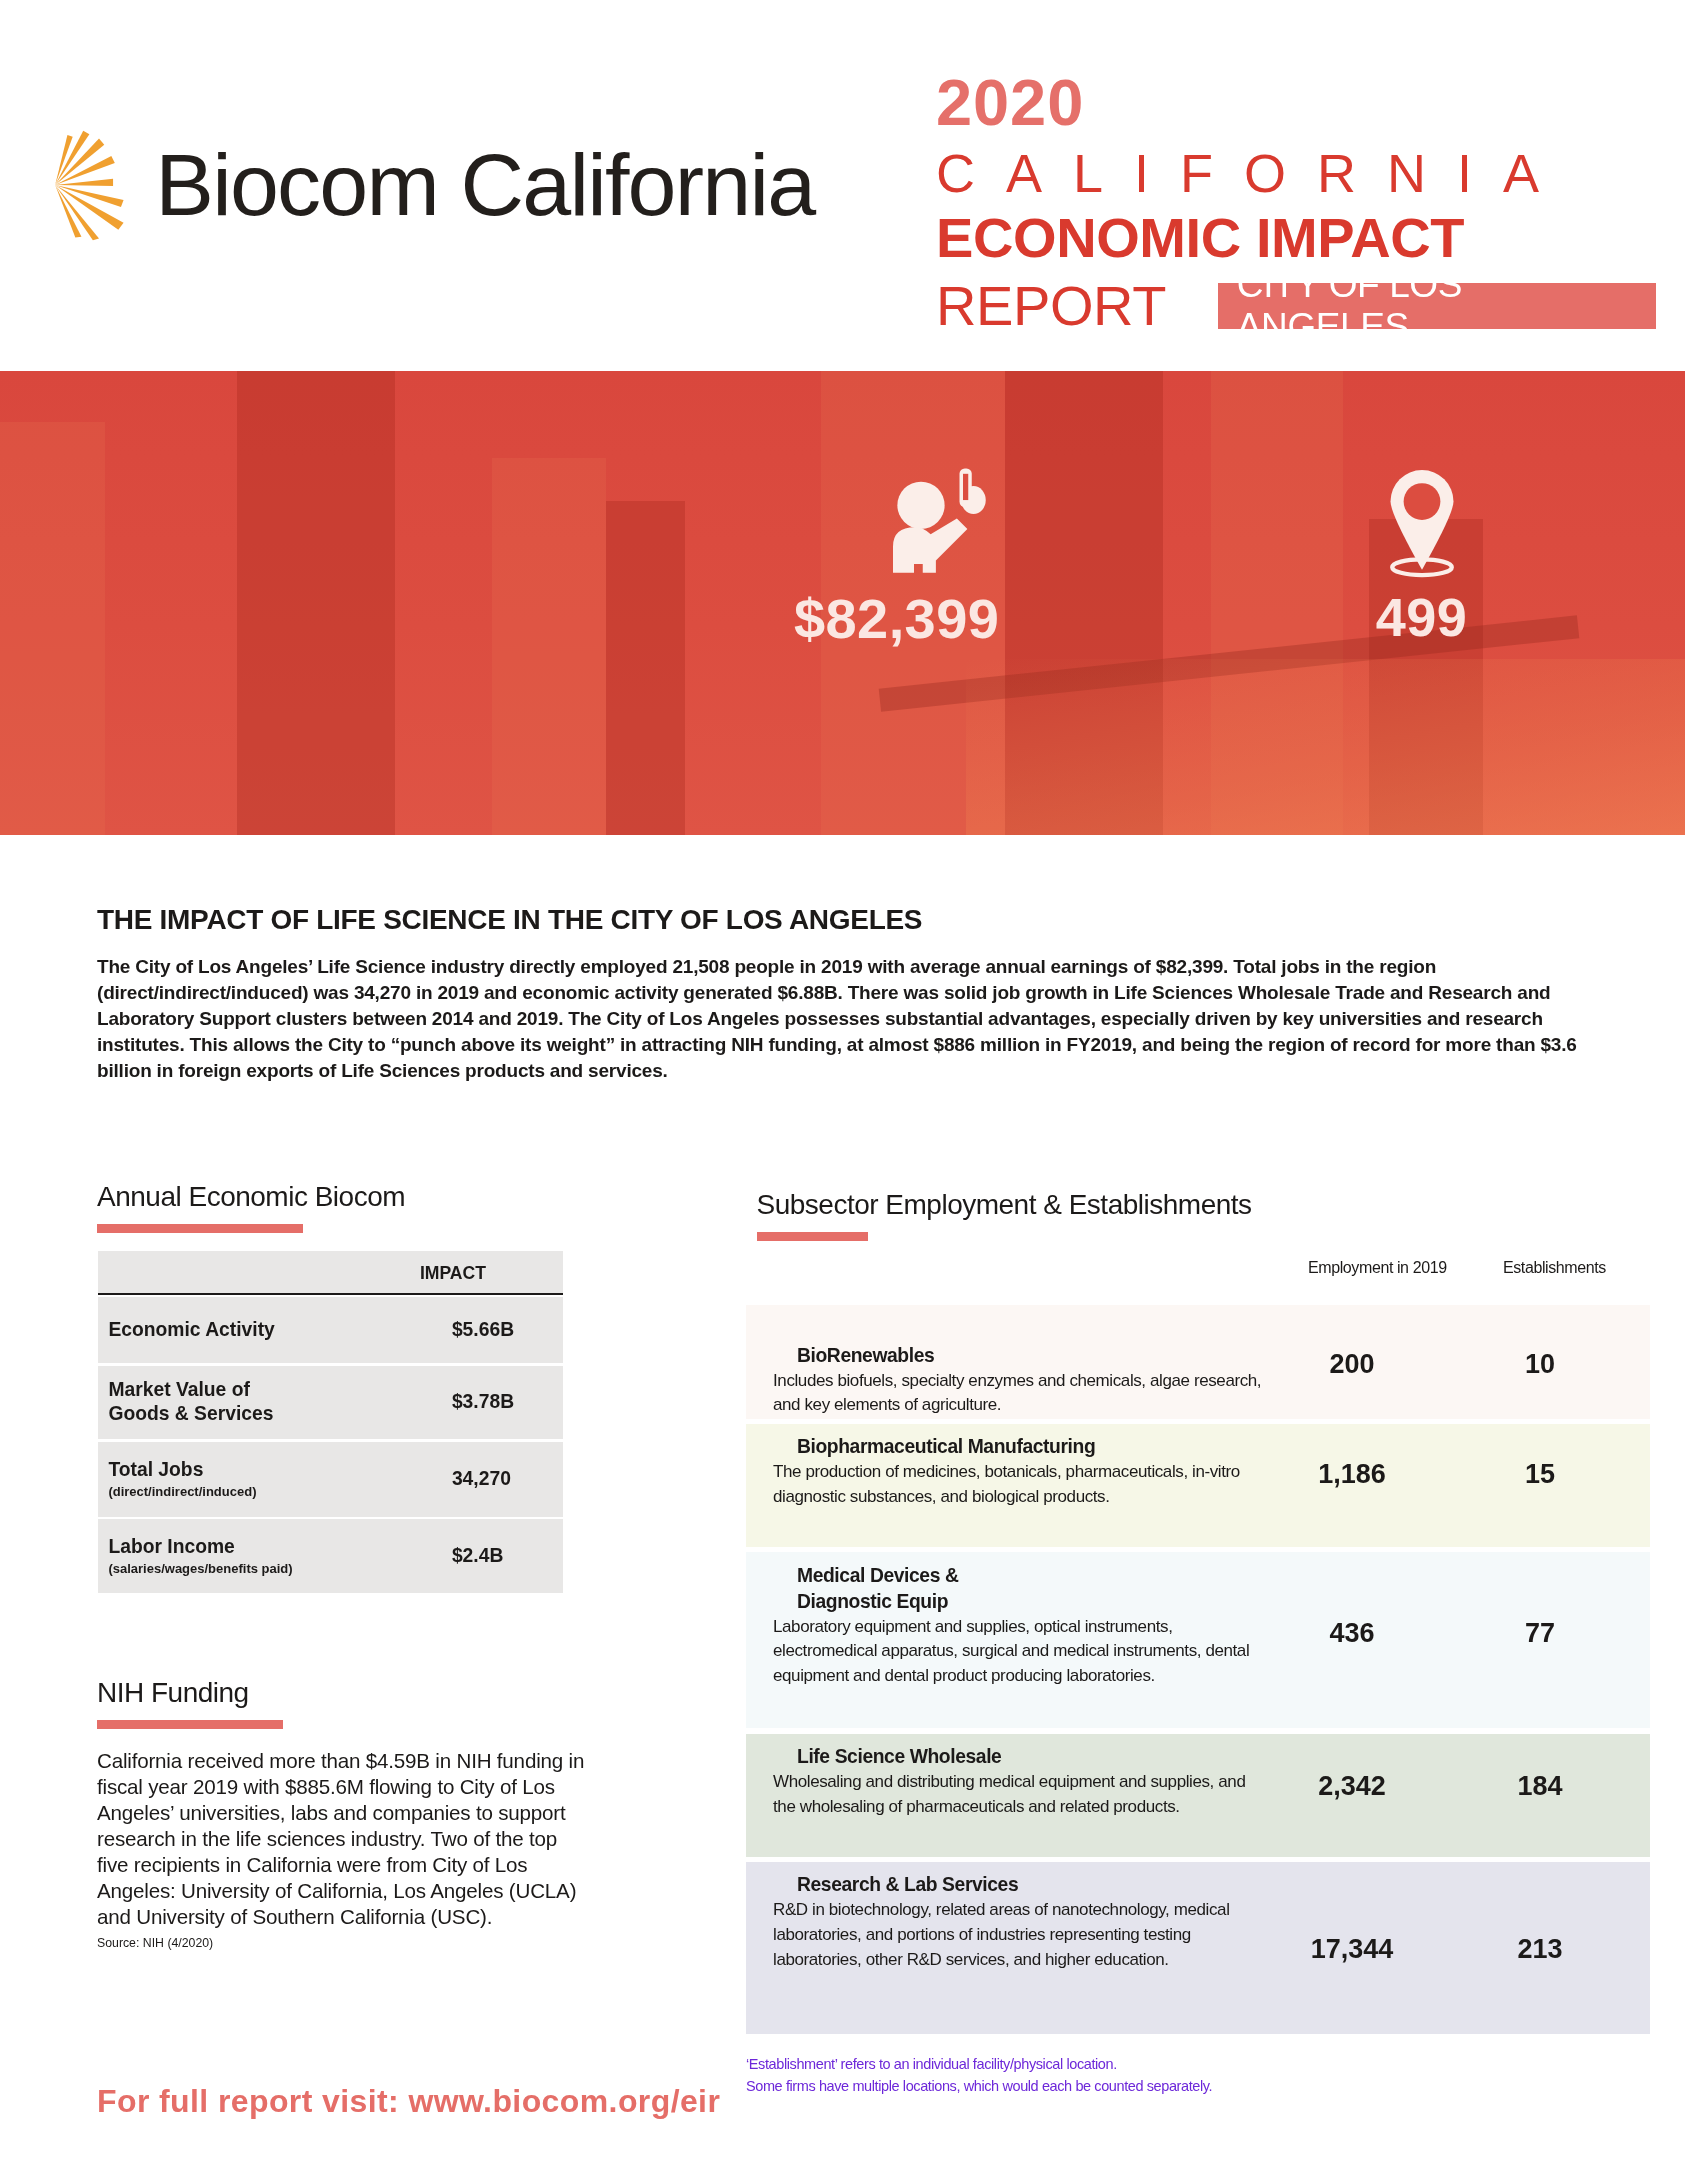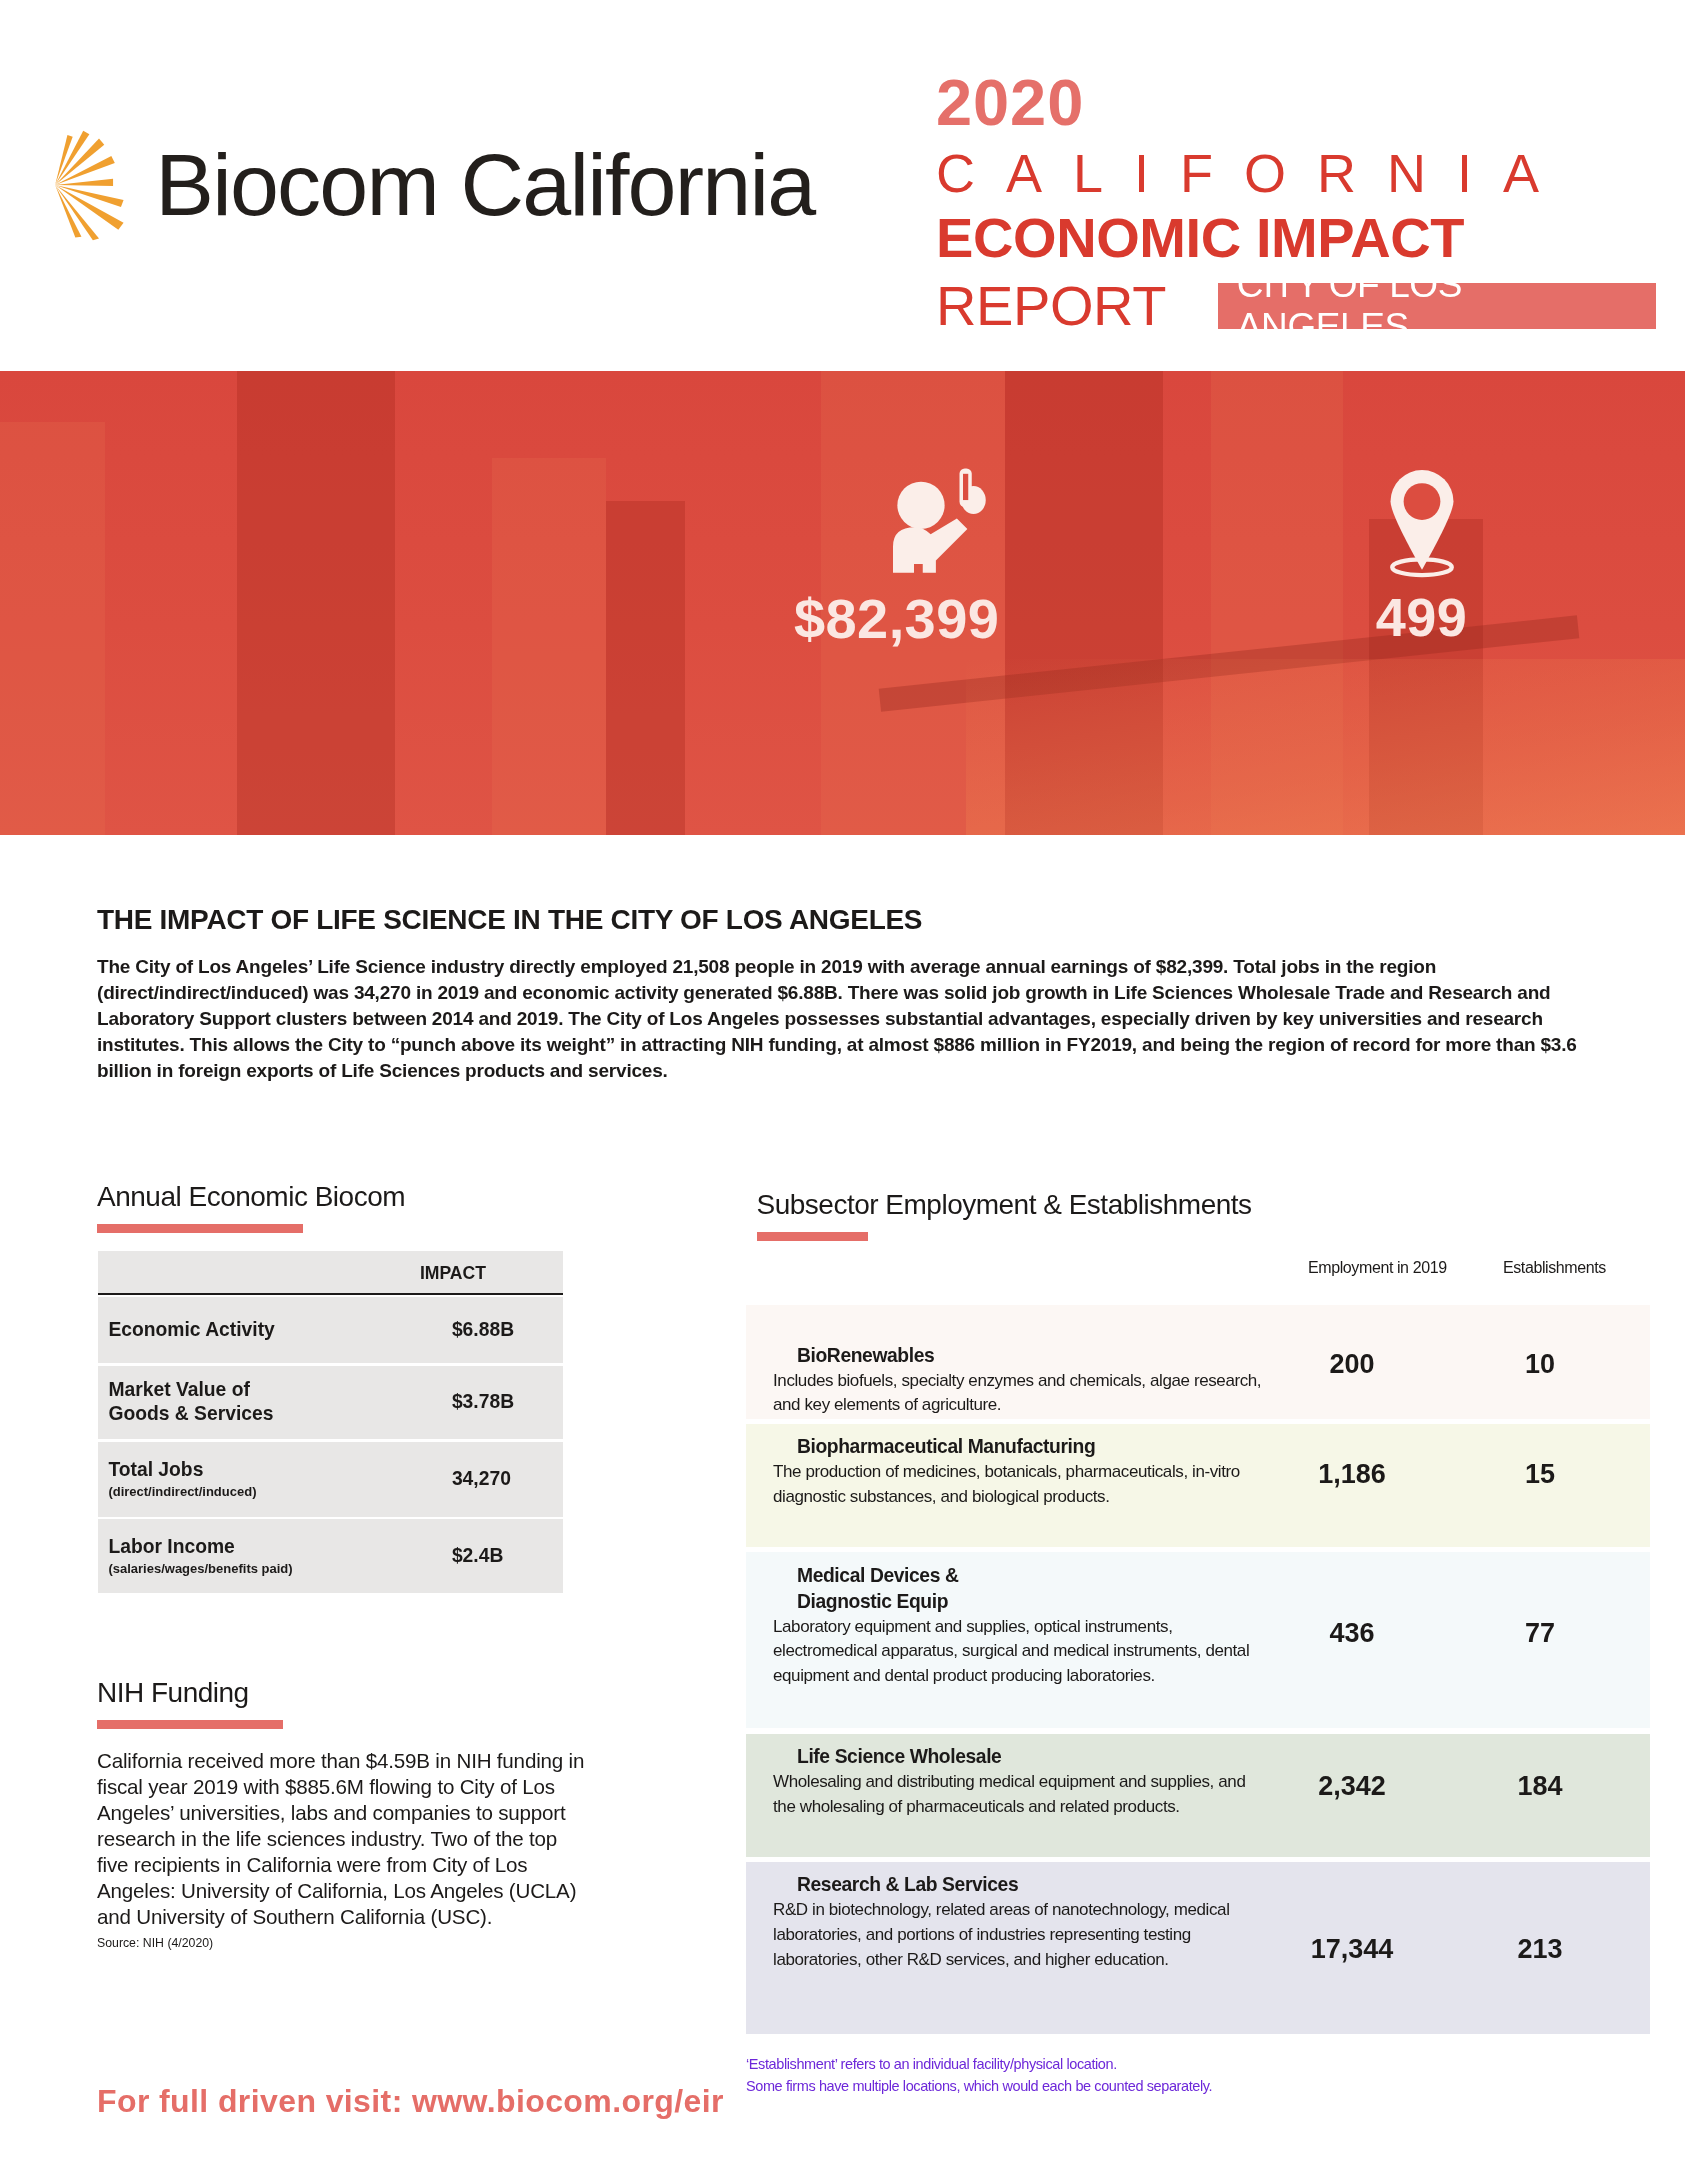--- a/index.html
+++ b/index.html
@@ -170,21 +170,21 @@
   <div class="sec-title">Annual Economic Biocom</div>
   <div class="sec-bar"></div>
   <div class="aei-table">
     <div class="aei-head">
       <span>IMPACT</span>
     </div>
     <div class="aei-row r1">
       <div class="lbl">
           <span class="main">Economic Activity</span>
         </div>
-      <div class="val">$6.88B</div>
+      <div class="val">$5.66B</div>
     </div>
     <div class="aei-row r2">
       <div class="lbl" style="width:322px;padding-right:132px">
           <span class="main">Market Value of Goods &amp; Services</span>
         </div>
       <div class="val">$3.78B</div>
     </div>
     <div class="aei-row r3">
       <div class="lbl">
         <span class="main">Total Jobs</span>
@@ -202,21 +202,21 @@
   </div>
 </div>
 
 <div class="nih">
   <div class="sec-title">NIH Funding</div>
   <div class="sec-bar"></div>
   <div class="body">California received more than $4.59B in NIH funding in fiscal year 2019 with $885.6M flowing to City of Los Angeles’ universities, labs and companies to support research in the life sciences industry.  Two of the top five recipients in California were from City of Los Angeles: University of California, Los Angeles (UCLA) and University of Southern California (USC).</div>
   <div class="src">Source: NIH (4/2020)</div>
 </div>
 
-<div class="footer-link">For full driven visit: www.biocom.org/eir</div>
+<div class="footer-link">For full report visit: www.biocom.org/eir</div>
 
 <div class="sub">
   <div class="sec-title" style="margin-left:10.5px">Subsector Employment &amp; Establishments</div>
   <div class="sec-bar" style="margin-left:10.5px"></div>
   <div class="sub-heads">
     <span class="h1">Employment in 2019</span>
     <span class="h2">Establishments</span>
   </div>
 
   <div class="sub-row row1">

